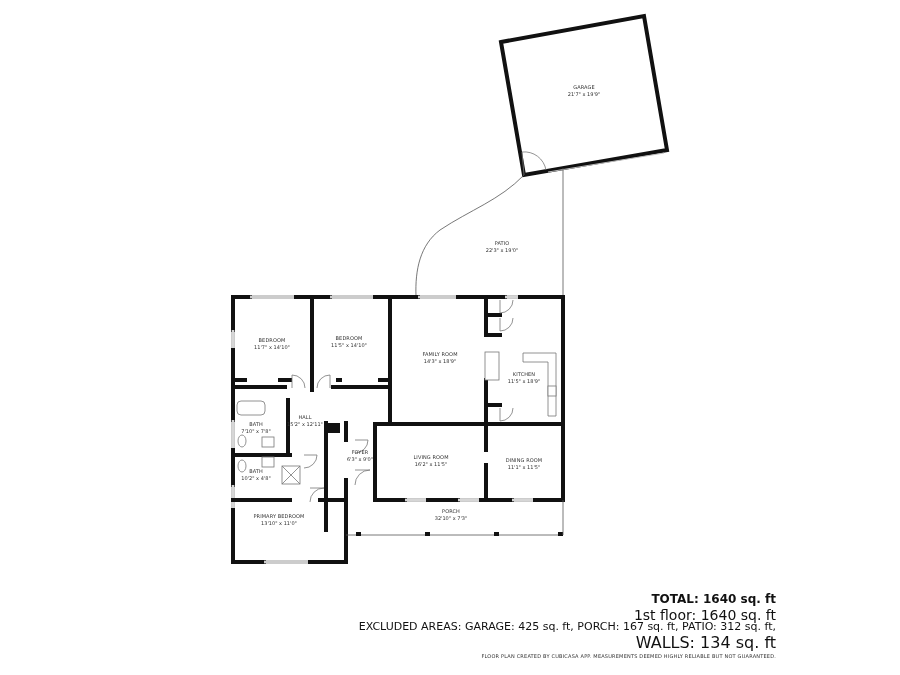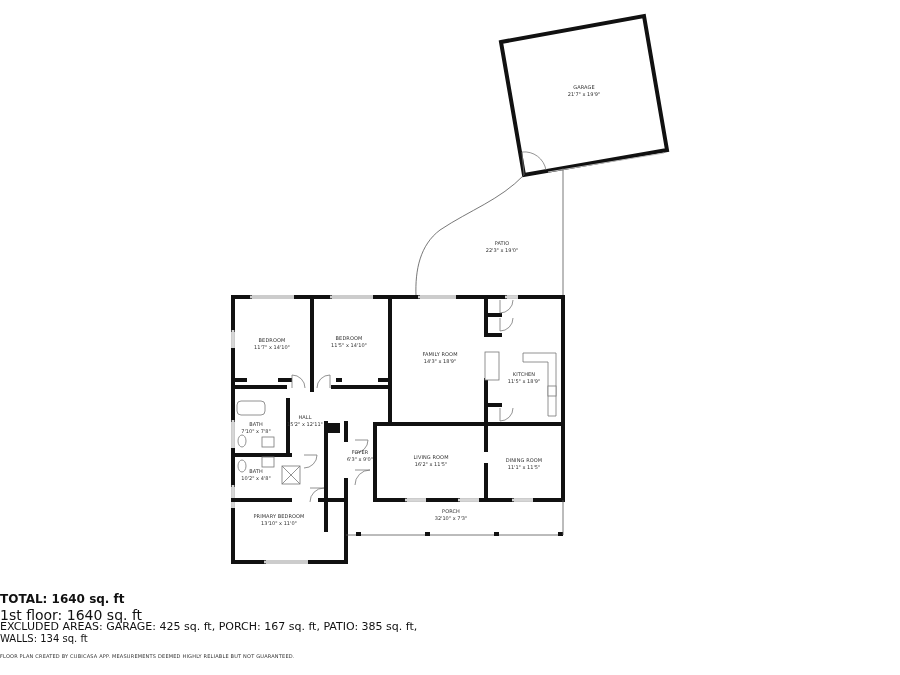--- a/index.html
+++ b/index.html
@@ -6,25 +6,25 @@
   body { width:900px; height:675px; position:relative; overflow:hidden; font-family:"Liberation Sans", sans-serif; }
   #plan { position:absolute; left:0; top:0; width:900px; height:675px; }
   .wall { stroke:#111; stroke-width:4; fill:none; stroke-linecap:square; }
   .outline { stroke:#555; stroke-width:0.8; fill:none; }
   .window { stroke:#999; stroke-width:3; fill:none; }
   .window-in { stroke:#fff; stroke-width:1.2; fill:none; }
   .door-arc { stroke:#777; stroke-width:0.8; fill:none; }
   .fixture { stroke:#777; stroke-width:0.8; fill:#fff; }
   .room-name { font-family:"DejaVu Sans", sans-serif; font-size:5px; fill:#333; text-anchor:middle; letter-spacing:0.1px; }
   .room-dim { font-family:"DejaVu Sans", sans-serif; font-size:5px; fill:#333; text-anchor:middle; }
-  .summary { position:absolute; left:0; width:764px; text-align:left; color:#111; font-family:"DejaVu Sans", sans-serif; }
+  .summary { position:absolute; left:12px; width:764px; text-align:right; color:#111; font-family:"DejaVu Sans", sans-serif; }
   #total { top:592px; font-size:12px; font-weight:bold; }
   #floor1 { top:607px; font-size:14px; }
   #excluded { top:620px; font-size:11px; }
-  #walls { top:633px; font-size:10px; }
+  #walls { top:633px; font-size:16px; }
   #credit { top:653px; font-size:5px; color:#333; letter-spacing:0.2px; }
 </style>
 </head>
 <body>
 
 <svg id="plan" viewBox="0 0 900 675" xmlns="http://www.w3.org/2000/svg">
 
   <g>
     <polygon class="wall" points="501,42 644,16 667,150 524,175"></polygon>
     <line x1="548" y1="170" x2="664" y2="151" stroke="#111" stroke-width="1.2"></line>
@@ -184,15 +184,15 @@
     <text class="room-name" x="451" y="513">PORCH</text>
     <text class="room-dim" x="451" y="520">32'10" x 7'3"</text>
 
     <text class="room-name" x="279" y="518">PRIMARY BEDROOM</text>
     <text class="room-dim" x="279" y="525">13'10" x 11'0"</text>
   </g>
 </svg>
 
 <div id="total" class="summary">TOTAL: 1640 sq. ft</div>
 <div id="floor1" class="summary">1st floor: 1640 sq. ft</div>
-<div id="excluded" class="summary">EXCLUDED AREAS: GARAGE: 425 sq. ft, PORCH: 167 sq. ft, PATIO: 385 sq. ft,</div>
+<div id="excluded" class="summary">EXCLUDED AREAS: GARAGE: 425 sq. ft, PORCH: 167 sq. ft, PATIO: 312 sq. ft,</div>
 <div id="walls" class="summary">WALLS: 134 sq. ft</div>
 <div id="credit" class="summary">FLOOR PLAN CREATED BY CUBICASA APP. MEASUREMENTS DEEMED HIGHLY RELIABLE BUT NOT GUARANTEED.</div>
 
 </body></html>

